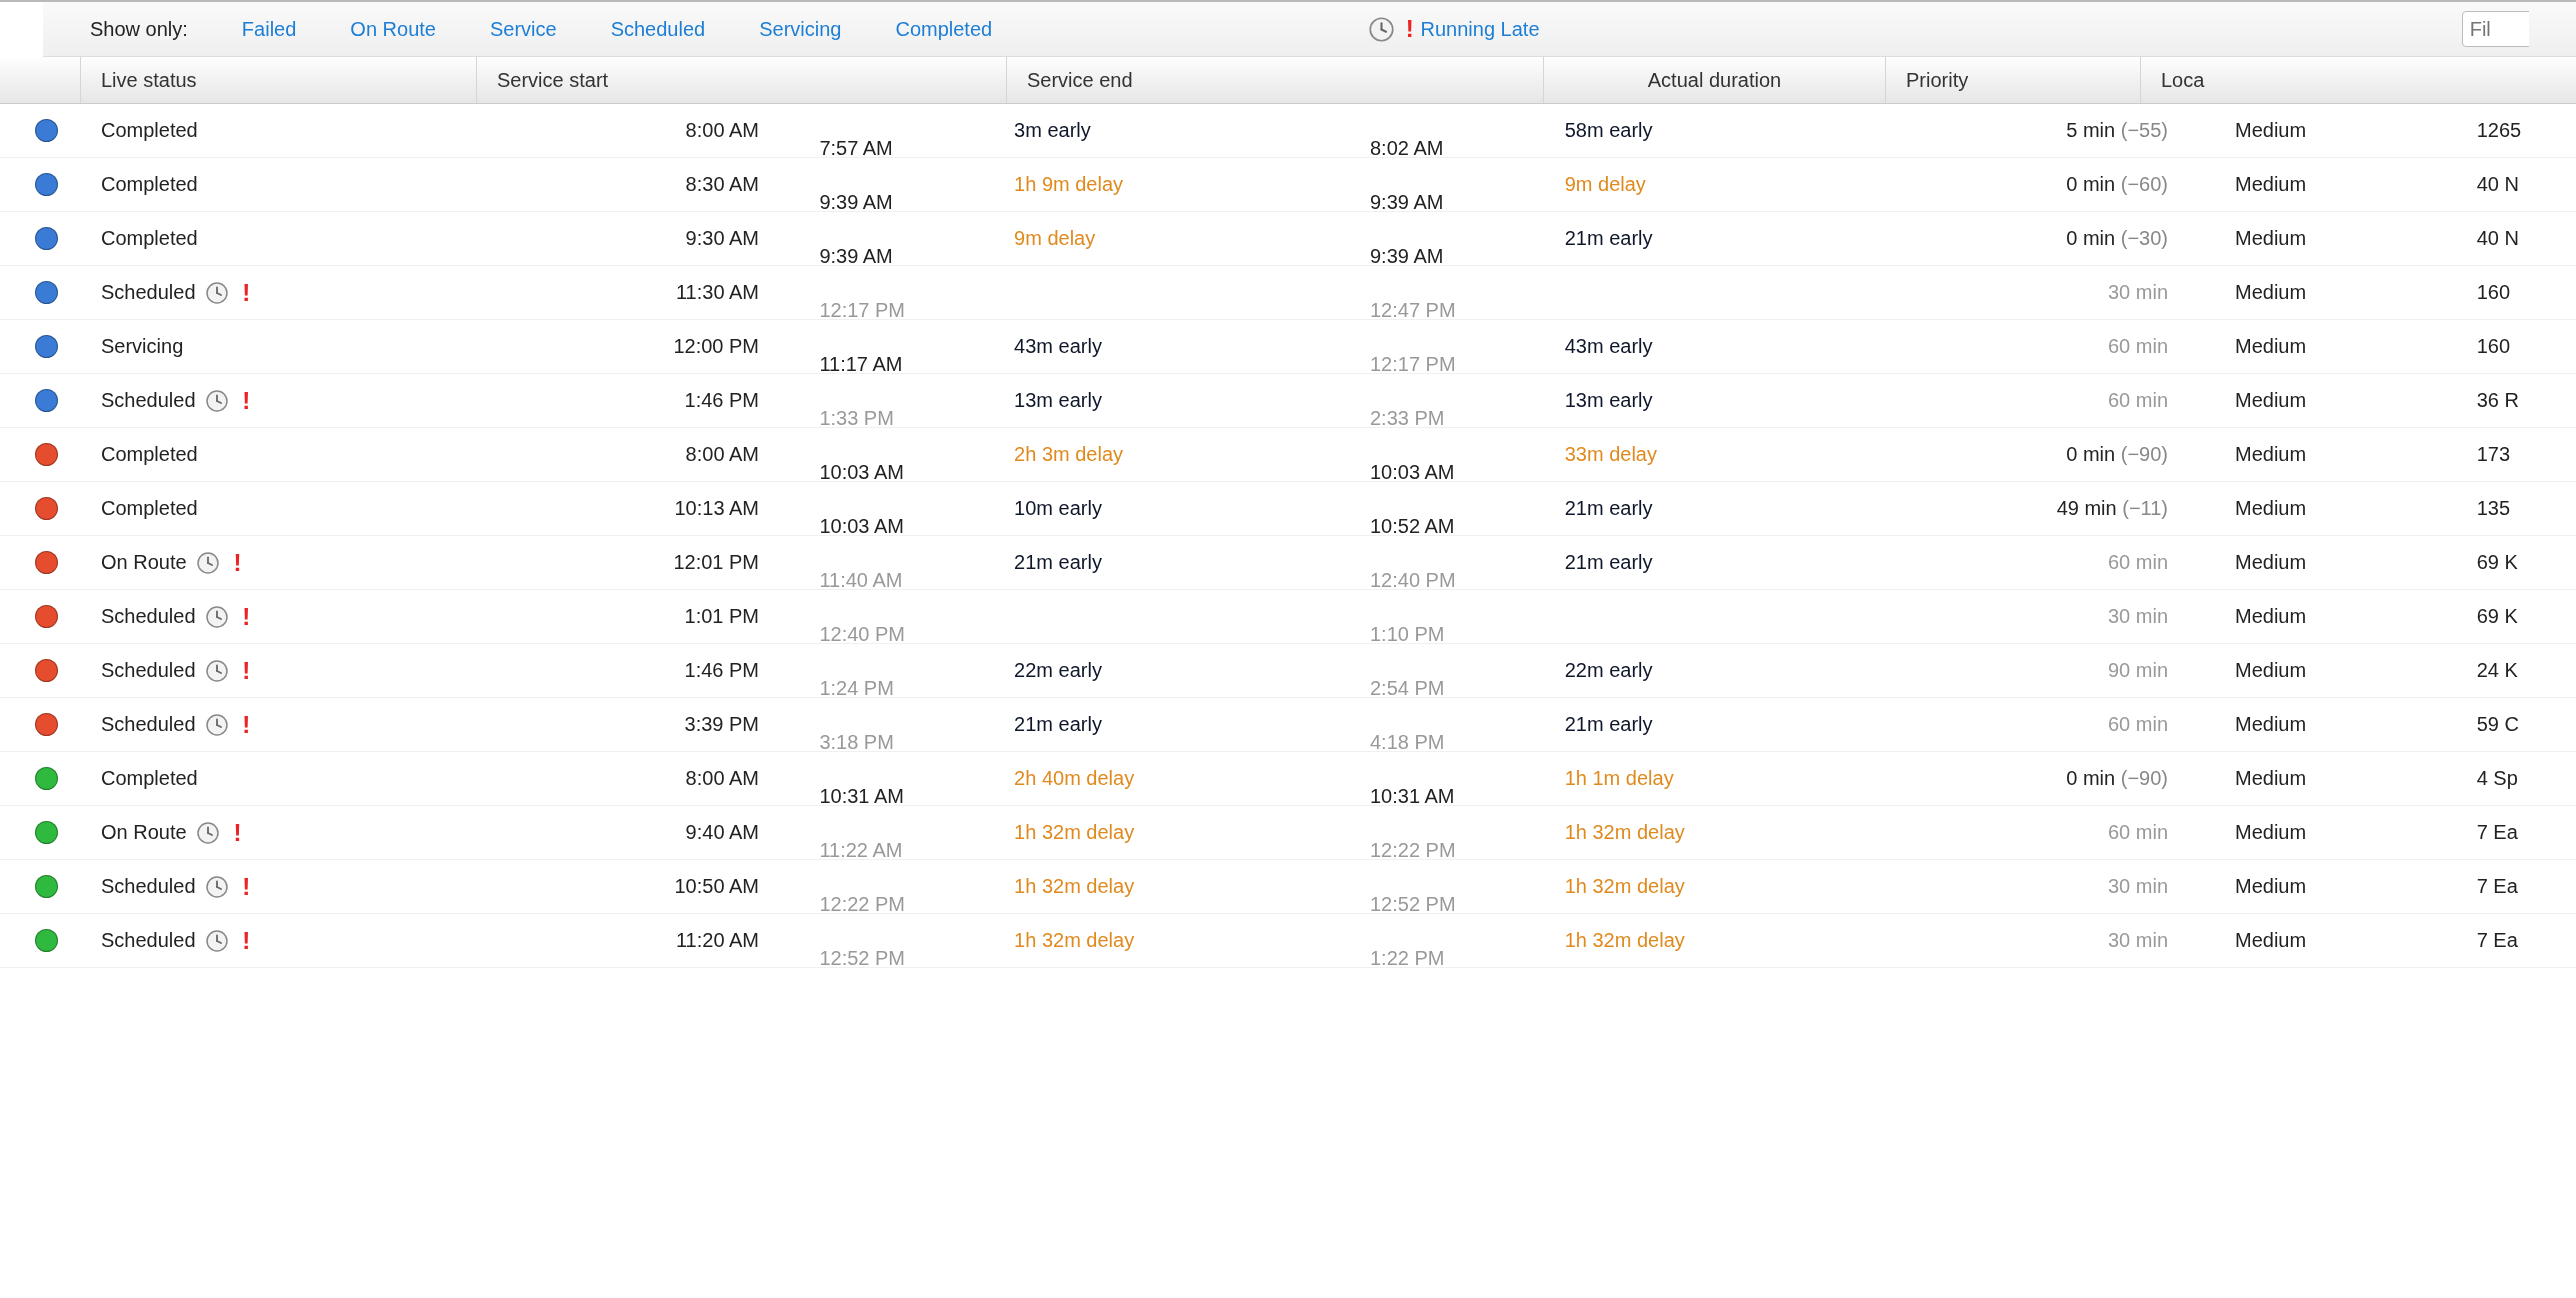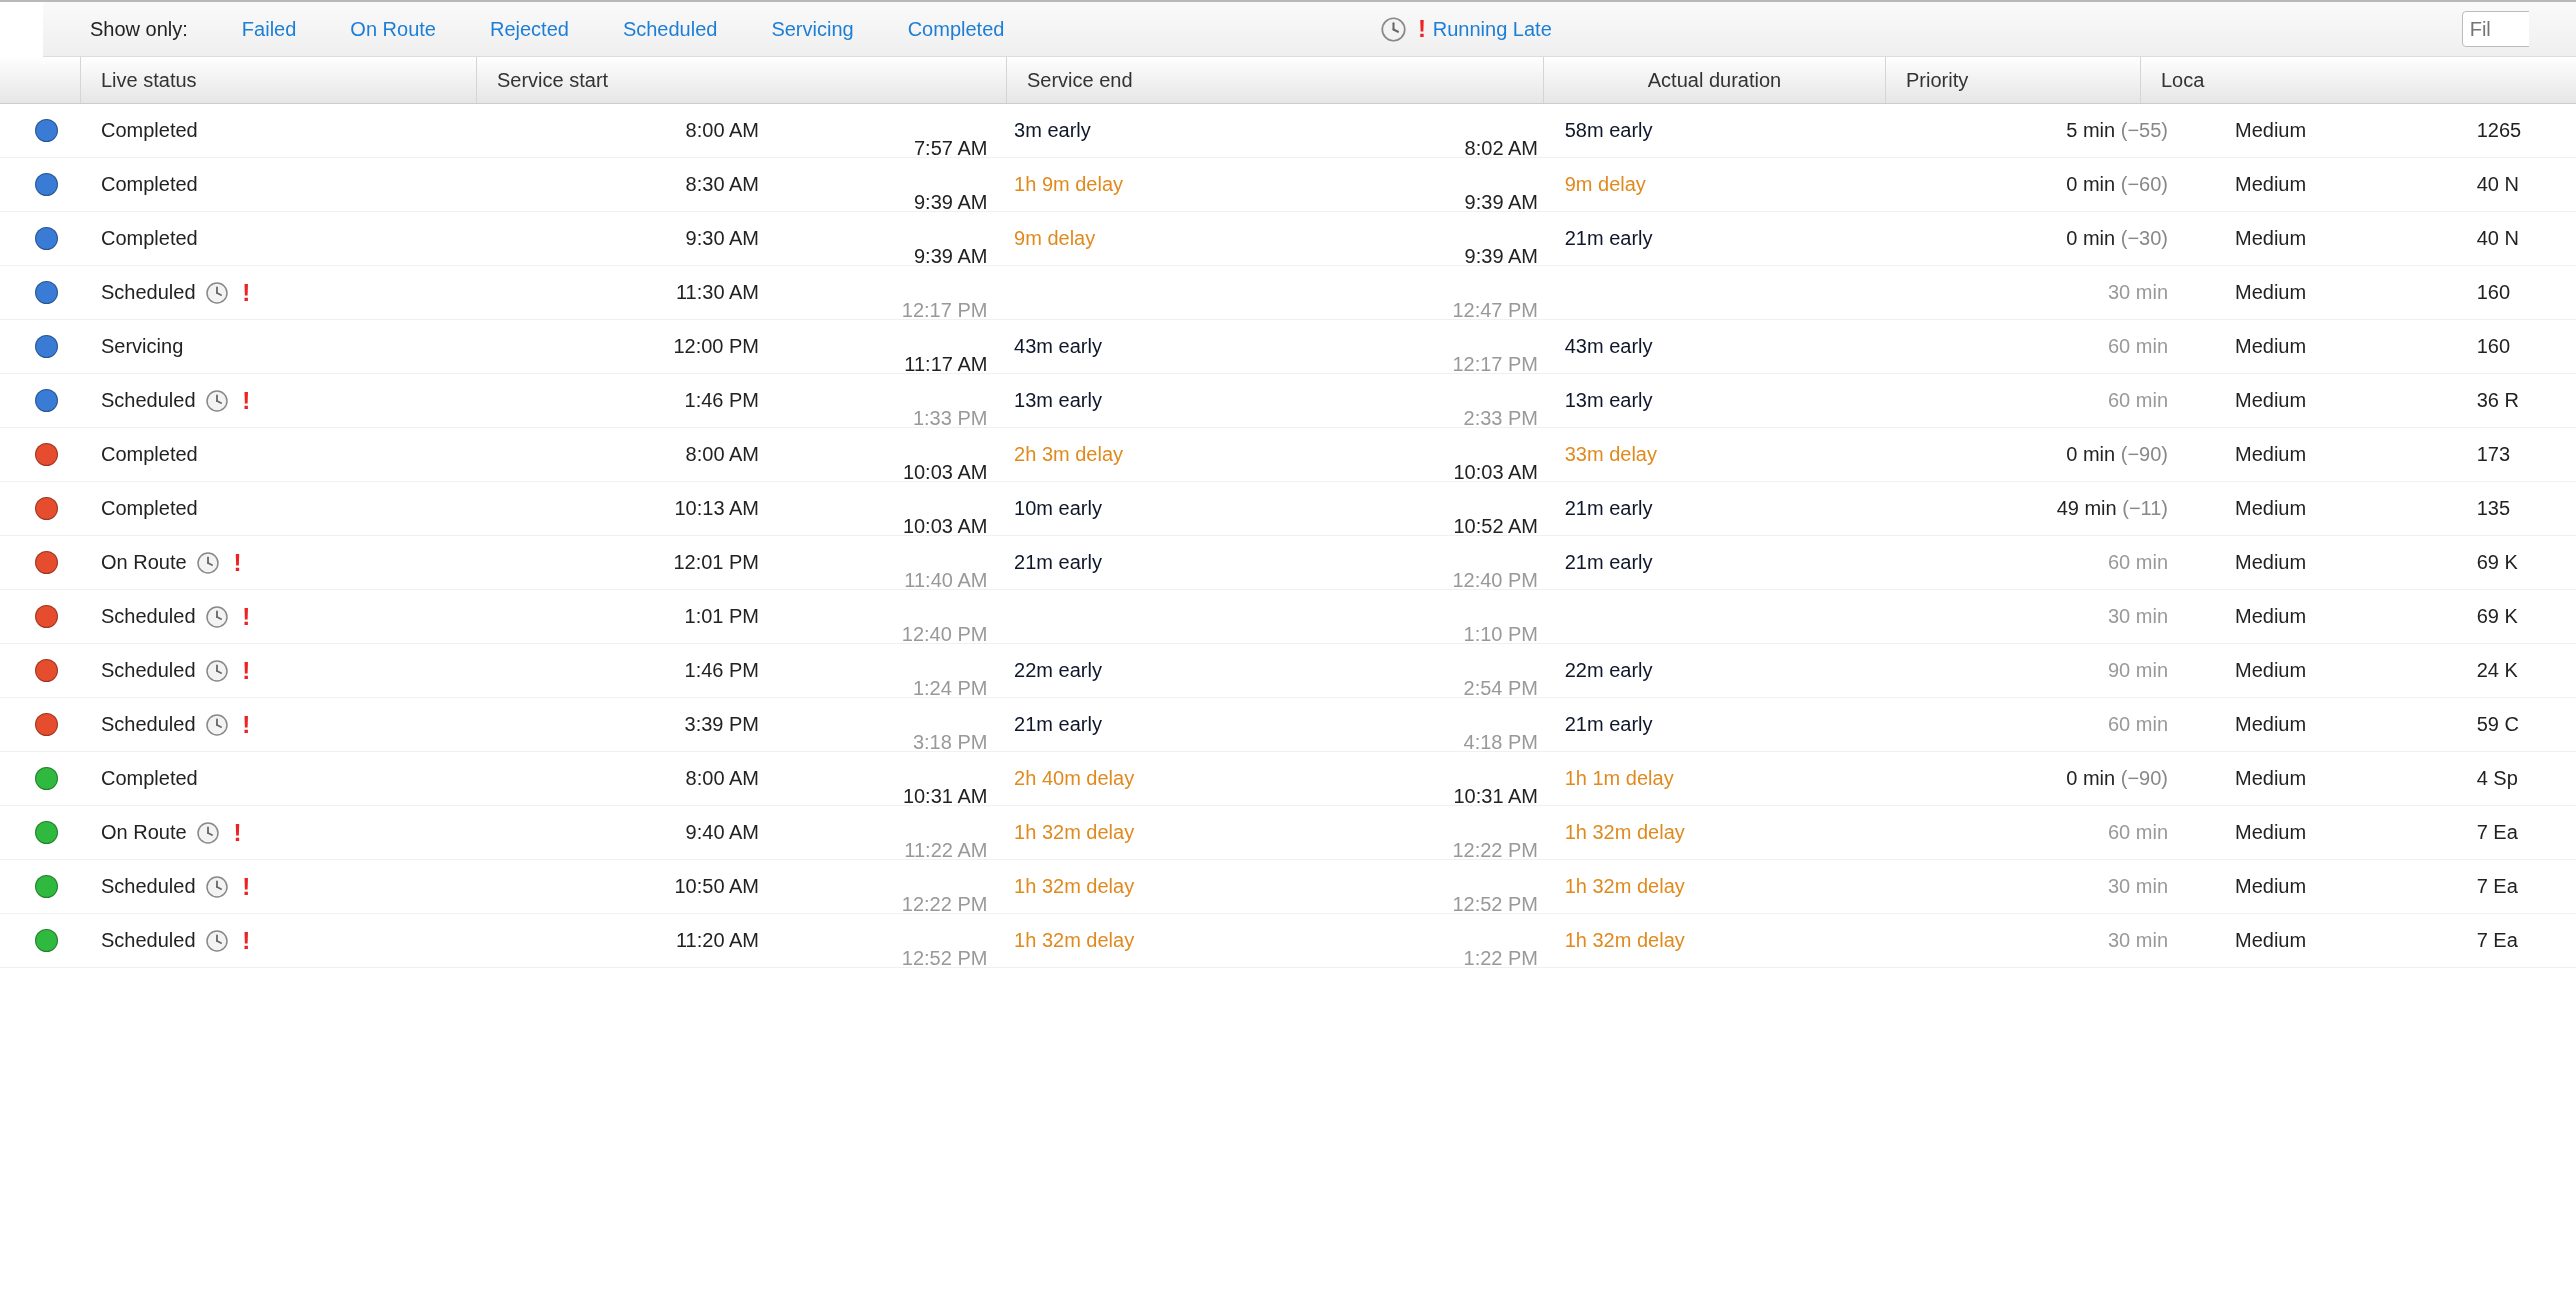--- a/index.html
+++ b/index.html
@@ -100,21 +100,21 @@
     }
     .clock-icon {
       display: inline-flex; align-items: center;
     }
     .clock-icon svg { width: 24px; height: 24px; }
     .alert-icon {
       color: #e22; font-weight: bold; font-size: 24px; margin-left: 4px;
     }
     .scheduled-cell { text-align: right; padding-right: 47px; }
     .start-cell, .end-cell { display: flex; align-items: center; }
-    .time-val { min-width: 188px; text-align: right; padding-right: 20px; margin-top: 36px; }
+    .time-val { min-width: 188px; text-align: left; padding-right: 20px; margin-top: 36px; }
     .time-projected { color: #999; }
     .status-tag { margin-left: 6.7px; }
     .tag-early { color: #0f172a; }
     .tag-delay { color: #e08a1e; }
     .duration-cell { text-align: right; padding-right: 47px; }
     .dur-projected { color: #999; }
     .dur-diff { color: #888; margin-left: 0; }
     .priority-cell { padding-left: 20px; }
     .location-cell { padding-left: 6.7px; white-space: nowrap; overflow: hidden; }
     .hdr { border-right: 0.7px solid #d5d5d5; height: 100%; display: flex; align-items: center; }
@@ -123,21 +123,21 @@
   </style>
 </head>
 <body>
 
 <div class="container">
 
   <div class="toolbar">
     <span class="toolbar-label">Show only:</span>
     <span class="toolbar-filter">Failed</span>
     <span class="toolbar-filter">On Route</span>
-    <span class="toolbar-filter">Rejected</span>
+    <span class="toolbar-filter">Service</span>
     <span class="toolbar-filter">Scheduled</span>
     <span class="toolbar-filter">Servicing</span>
     <span class="toolbar-filter">Completed</span>
 
     <span class="toolbar-alert-filter">
       <span class="clock-icon">
         <svg class="clock-svg" viewBox="0 0 24 24">
             <circle cx="12" cy="12" r="10" fill="#f3f3f3" stroke="#888" stroke-width="1.5"></circle>
             <line x1="12" y1="12" x2="12" y2="6.5" stroke="#666" stroke-width="1.8" stroke-linecap="round"></line>
             <line x1="12" y1="12" x2="16" y2="14" stroke="#666" stroke-width="1.8" stroke-linecap="round"></line>

